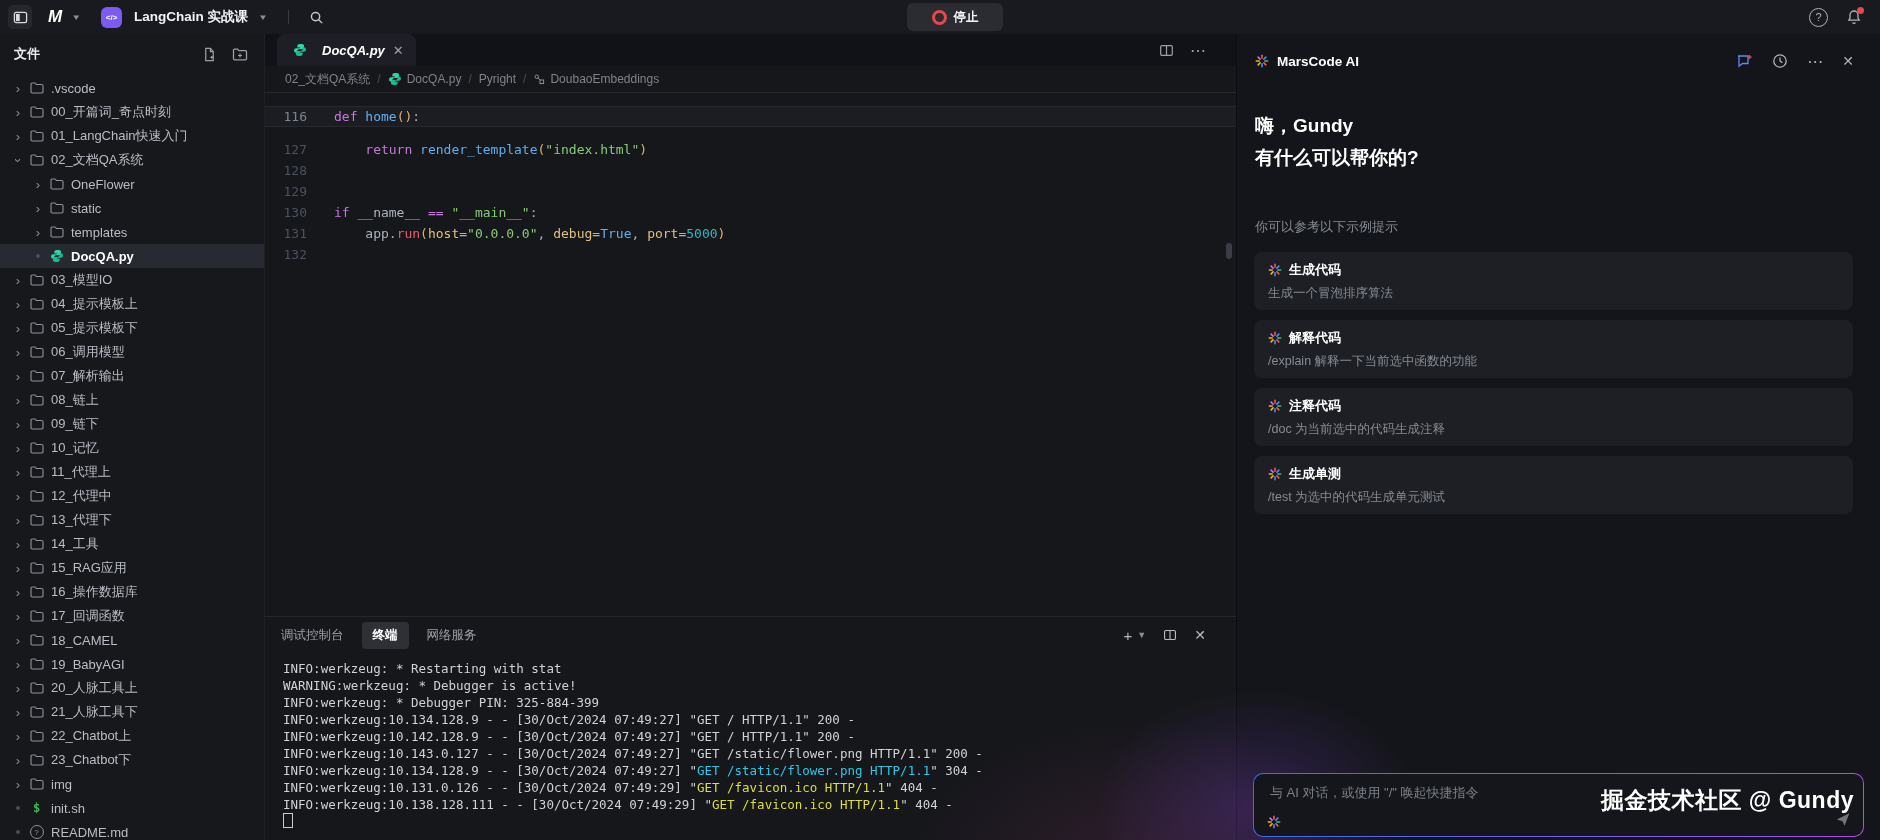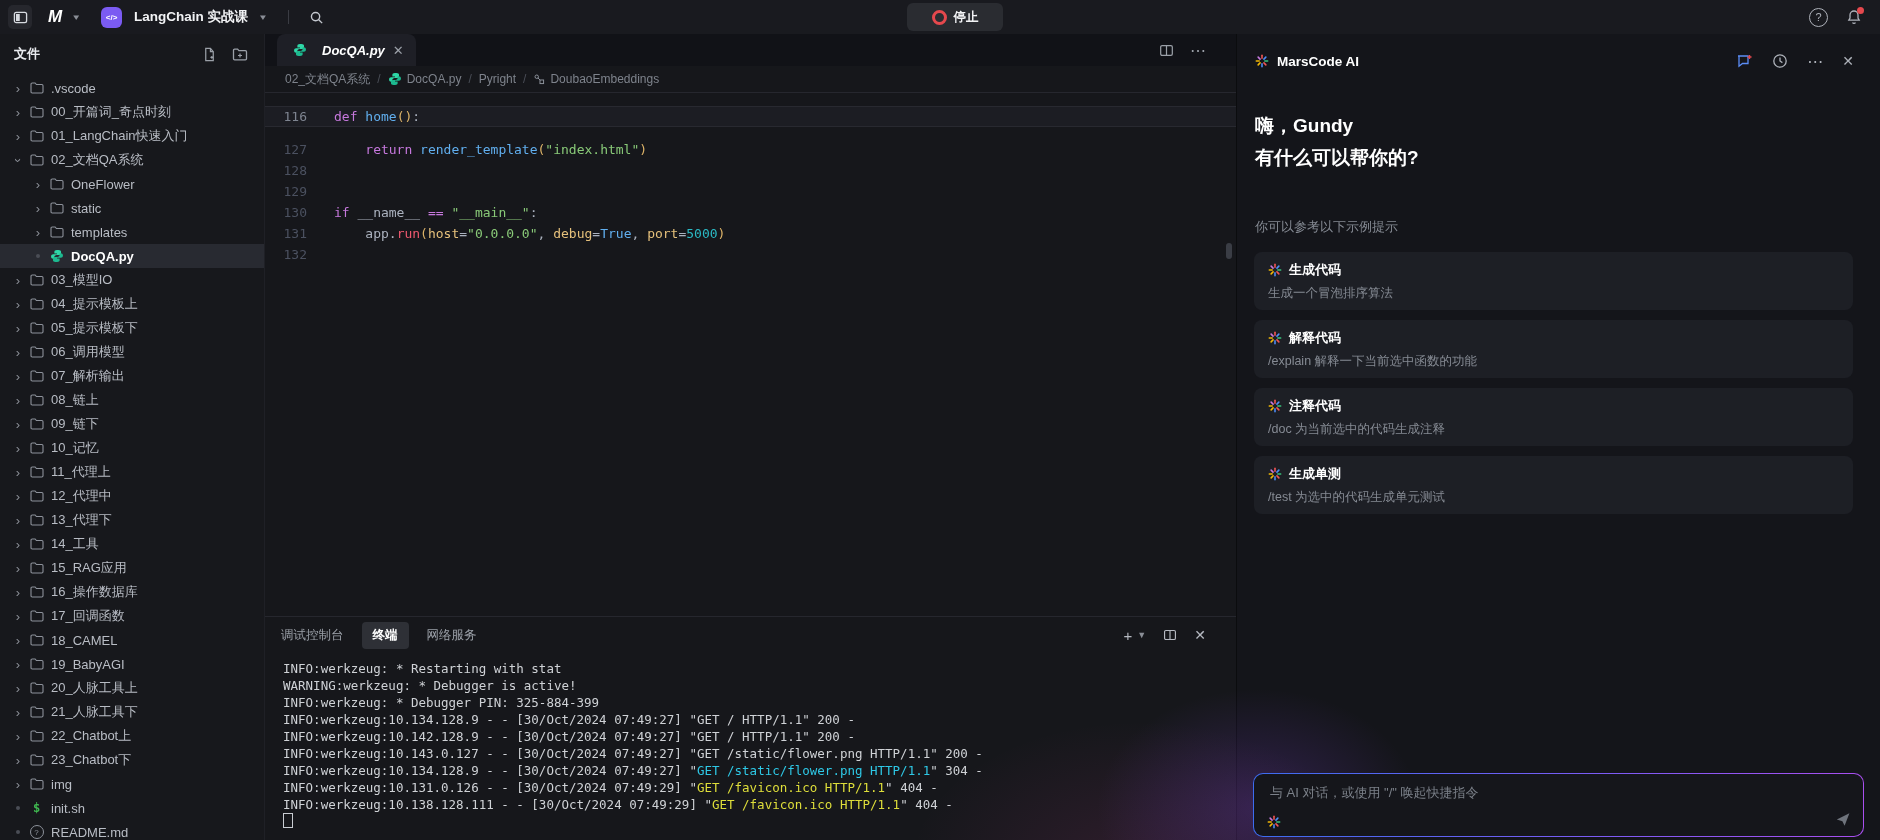--- a/index.html
+++ b/index.html
@@ -693,17 +693,18 @@
                   <line x1="10.2" y1="5.8" x2="12.4" y2="3.6" stroke="#4e8df6"></line>
                   <line x1="3.6" y1="12.4" x2="5.8" y2="10.2" stroke="#f2b705"></line>
                 </g>
               </svg>
             </span>
           <svg class="send" width="16" height="16" viewBox="0 0 16 16" fill="currentColor">
               <path d="M1.8 8.6l12.6-6.4-4.8 12.6-2.2-4.6z"></path>
             </svg>
         </div>
       </div>
+      <div class="wmark">掘金技术社区 @ Gundy</div>
     </aside>
   </div>
 
   <div class="glow"></div>
 </div>
 
 </body></html>

